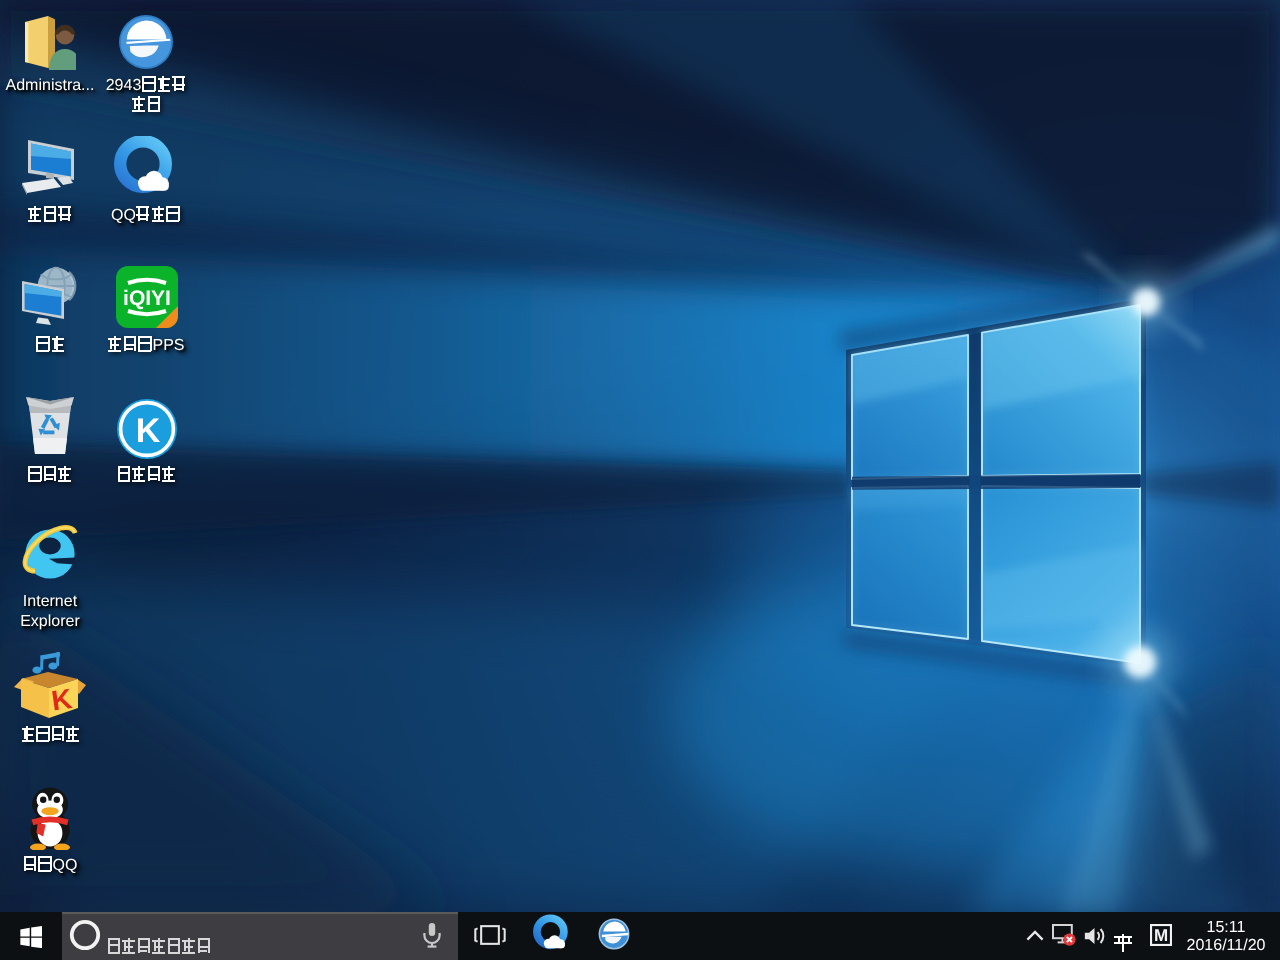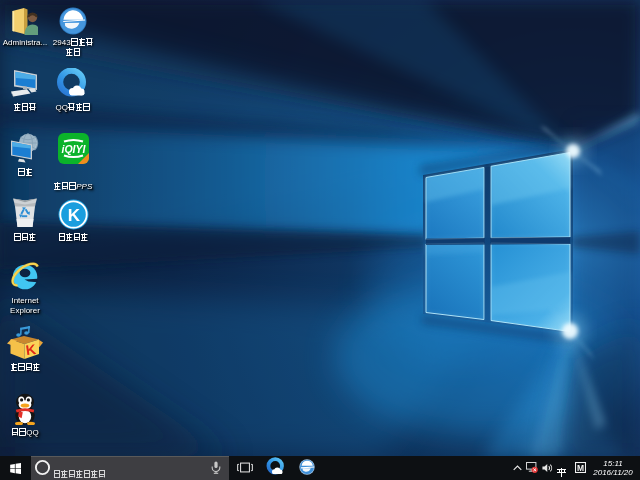--- a/index.html
+++ b/index.html
@@ -9,21 +9,21 @@
 .cap .t{text-shadow:1px 1px 1px rgba(0,0,0,.9);}
 .cj{display:inline-block;width:6.5px;height:7.5px;margin:0 .5px;vertical-align:-0.5px;
 background-image:linear-gradient(#fff,#fff),linear-gradient(#fff,#fff),linear-gradient(#fff,#fff),linear-gradient(#fff,#fff),linear-gradient(#fff,#fff);
 background-size:6.5px 1px,6.5px 1px,6.5px 1px,1px 7.5px,1px 7.5px;
 background-position:0 0,0 3px,0 6.5px,0 0,5.5px 0;
 background-repeat:no-repeat;}
 .cj.v2{background-size:6.5px 1px,4.5px 1px,6.5px 1px,1px 7.5px,1px 4.5px;background-position:0 0.5px,1px 3.5px,0 6.5px,2.75px 0,1px 1.5px;}
 .cj.v3{background-size:6.5px 1px,6.5px 1px,3.5px 1px,1px 7.5px,1px 7.5px;background-position:0 0,0 3.5px,1.5px 6px,0.5px 0,5px 0;}
 #bar{position:absolute;left:0;top:456px;width:640px;height:24px;background:#0d1013;}
 #sbox{position:absolute;left:31px;top:0;width:198px;height:24px;background:#3e3e42;border-top:1px solid #5a5a5a;box-sizing:border-box;}
-#clock{position:absolute;right:2px;top:3px;width:50px;text-align:center;color:#fff;font-size:8px;line-height:9px;font-style:italic;}
+#clock{position:absolute;right:2px;top:3px;width:50px;text-align:center;color:#fff;font-size:8px;line-height:9px;}
 </style></head>
 <body>
 <div id="screen">
 <svg id="wp" width="640" height="480" viewBox="0 0 640 480">
 <defs>
 <radialGradient id="g0" cx="573" cy="245" r="500" gradientUnits="userSpaceOnUse">
 <stop offset="0" stop-color="#2a86cc"></stop>
           <stop offset="0.18" stop-color="#17589a"></stop>
 <stop offset="0.45" stop-color="#0f3560"></stop>
           <stop offset="0.8" stop-color="#0c2447"></stop>
@@ -191,36 +191,36 @@
 <line x1="8.8" y1="10" x2="27.2" y2="10" stroke="#86a2b6" stroke-width=".9"></line>
 <path d="M10.3,4.2 a13,13 0 0 0 15.4,0 M10.3,15.8 a13,13 0 0 1 15.4,0" fill="none" stroke="#86a2b6" stroke-width=".9"></path>
 <polygon points="1,7.5 22,11.5 22,26.5 1,22.5" fill="#c9ced2"></polygon>
 <polygon points="2.3,9 20.7,12.6 20.7,24.9 2.3,21.8" fill="#1b7ed2"></polygon>
 <polygon points="2.3,9 20.7,12.6 20.7,15.5 2.3,13.5" fill="#55b4ea" opacity=".85"></polygon>
 <polygon points="9,25.7 14,26.4 15.5,29.5 8,28.5" fill="#dde2e5"></polygon>
 </svg>
 <div class="cap" style="margin-top:5px;"><span class="cj"></span><span class="cj v2"></span></div>
 </div>
 
-<div class="ic" style="left:43px;top:133px;width:60px;font-style:italic;">
+<div class="ic" style="left:43px;top:133px;width:60px;">
 <svg width="31" height="31" viewBox="0 0 31 31" style="display:block;margin:0 auto;">
 <defs>
             <clipPath id="iqc">
               <rect x="0" y="0" width="31" height="31" rx="6"></rect>
             </clipPath>
           </defs>
 <rect x="0" y="0" width="31" height="31" rx="6" fill="#0bb32a"></rect>
 <g clip-path="url(#iqc)">
             <polygon points="31,20 31,31 20,31" fill="#f08c1e"></polygon>
           </g>
 <path d="M6,8.5 q9.5,-3.2 19,0" fill="none" stroke="#fff" stroke-width="2"></path>
 <path d="M6,22.5 q9.5,3.2 19,0" fill="none" stroke="#fff" stroke-width="2"></path>
 <text x="15.5" y="19.5" font-family="Liberation Sans,sans-serif" font-size="10.5" font-weight="bold" fill="#fff" text-anchor="middle">iQIYI</text>
 </svg>
-<div class="cap" style="margin-top:18px;"><span class="cj v2"></span><span class="cj v3"></span><span class="cj"></span><span class="t">PPS</span></div>
+<div class="cap" style="margin-top:4px;"><span class="cj v2"></span><span class="cj v3"></span><span class="cj"></span><span class="t">PPS</span></div>
 </div>
 
 <div class="ic" style="left:-5px;top:198px;width:60px;">
 <svg width="28" height="30" viewBox="0 0 28 30" style="display:block;margin:0 auto;">
 <polygon points="3.5,4.5 24.5,4.5 21.5,29 6.5,29" fill="#dfe2e4"></polygon>
 <polygon points="3.5,4.5 24.5,4.5 24,8.5 4,8.5" fill="#b6babd"></polygon>
 <polygon points="2,0.5 14,2.5 26,0.5 24.8,4.8 14,6.5 3.2,4.8" fill="#cdd1d4"></polygon>
 <polygon points="2,0.5 14,2.5 26,0.5 14,4.2" fill="#9aa0a4"></polygon>
 <polygon points="5.5,21 22.5,21 21.5,29 6.5,29" fill="#eef0f1"></polygon>
 <g stroke="#2f8fd4" stroke-width="1.9" fill="none">

